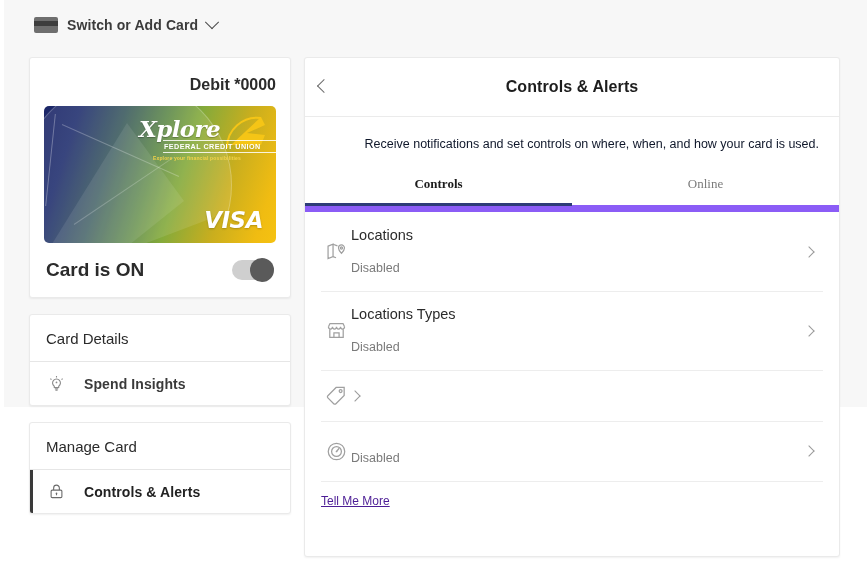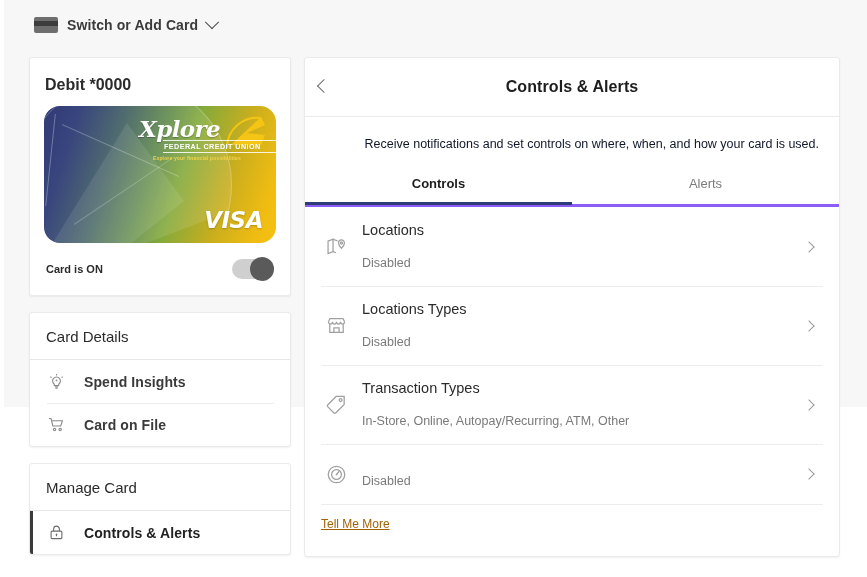--- a/index.html
+++ b/index.html
@@ -80,27 +80,28 @@
     margin-bottom: 16px;
     overflow: hidden;
   }
 
   .card-panel { padding: 14px 14px 16px 14px; }
   .card-title {
     font-size: 16px;
     font-weight: bold;
     color: #2b2b2b;
     margin: 4px 0 12px 1px;
+    text-align: right;
   }
   
   .card-art {
     position: relative;
     width: 232px;
     height: 137px;
-    border-radius: 16px;
+    border-radius: 5px;
     overflow: hidden;
     background: linear-gradient(108deg,
         #1b2566 0%,
         #223070 13%,
         #3c5b5f 30%,
         #5f8a4a 46%,
         #84aa3b 58%,
         #c9ae1e 76%,
         #f0bc12 92%,
         #f5c211 100%);
@@ -205,21 +206,21 @@
     text-shadow: 0 1px 2px rgba(0,0,0,.22);
   }
   .card-state {
     display: flex;
     align-items: center;
     justify-content: space-between;
     margin-top: 16px;
     padding: 0 2px;
   }
   .card-state-label {
-    font-size: 11px;
+    font-size: 19px;
     font-weight: bold;
     color: #2b2b2b;
   }
   .toggle {
     width: 42px; height: 20px;
     border-radius: 11px;
     background: #cfcfcf;
     position: relative;
     cursor: pointer;
     flex: none;
@@ -307,42 +308,43 @@
   }
   .r-desc {
     font-size: 12.5px;
     color: #0f172a;
     text-align: right;
     padding: 20px 20px 0 20px;
   }
   .tabs {
     display: flex;
     margin-top: 18px;
-    border-bottom: 3px solid #8b5cf6;
+    border-bottom: 7px solid #8b5cf6;
+    font-family: Liberation Serif, serif;
   }
   .tab {
     flex: 1 1 50%;
     text-align: center;
     font-size: 13px;
     color: #7b7b7b;
     padding: 7px 0 11px 0;
     cursor: pointer;
     border-bottom: 3px solid transparent;
     margin-bottom: -1px;
   }
   .tab.active {
     color: #1d1d1d;
     font-weight: bold;
     border-bottom-color: #2d3c78;
   }
   .ctrl-list { padding: 0 16px; }
   .ctrl-row {
     display: flex;
     align-items: center;
-    gap: 14px;
+    gap: 3px;
     padding: 14px 0 14px 4px;
     position: relative;
     cursor: pointer;
   }
   .ctrl-row + .ctrl-row::before {
     content: "";
     position: absolute;
     left: 0; right: 0; top: 0;
     height: 1px;
     background: #ededed;
@@ -369,21 +371,21 @@
     margin-right: 10px;
   }
   .list-divider {
     height: 1px;
     background: #ededed;
     margin: 0 16px;
   }
   .tell-more {
     display: inline-block;
     font-size: 12px;
-    color: #a16207;
+    color: #4c1d95;
     text-decoration: underline;
     margin: 12px 0 0 16px;
     cursor: pointer;
   }
 </style>
 </head>
 <body>
 
 <div class="app">
 
@@ -434,28 +436,20 @@
       <div class="sect-row">
         <svg class="ico" viewBox="0 0 24 24" fill="none" stroke="#8a8a8a" stroke-width="1.4">
           <path d="M9.2 15.4a5 5 0 1 1 5.6 0v1.6H9.2z"></path>
           <path d="M9.8 18.6h4.4M10.6 20.4h2.8"></path>
           <path d="M12 4.4V2.6M5.6 7.1 4.3 5.8M18.4 7.1l1.3-1.3"></path>
           <circle cx="12" cy="10.6" r="1.1" fill="#8a8a8a" stroke="none"></circle>
         </svg>
         <span class="lbl">Spend Insights</span>
       </div>
 
-      <div class="sect-row">
-        <svg class="ico" viewBox="0 0 24 24" fill="none" stroke="#8a8a8a" stroke-width="1.4">
-          <path d="M2.5 4.5h2.6l2.3 9.4h9.9l2.2-6.6H6.4"></path>
-          <circle cx="9.6" cy="18.4" r="1.5"></circle>
-          <circle cx="16.6" cy="18.4" r="1.5"></circle>
-        </svg>
-        <span class="lbl">Card on File</span>
-      </div>
     </div>
 
     <div class="panel">
       <div class="sect-head">Manage Card</div>
 
       <div class="sect-row active">
         <svg class="ico" viewBox="0 0 24 24" fill="none" stroke="#6b6b6b" stroke-width="1.4">
           <rect x="5.2" y="10.2" width="13.6" height="9.6" rx="1.4"></rect>
           <path d="M8.4 10.2V7.6a3.6 3.6 0 0 1 7.2 0v2.6"></path>
           <circle cx="12" cy="14.3" r="1.1" fill="#6b6b6b" stroke="none"></circle>
@@ -471,21 +465,21 @@
 
     <div class="r-head">
       <span class="back-chev"></span>
       <span class="r-title">Controls &amp; Alerts</span>
     </div>
 
     <div class="r-desc">Receive notifications and set controls on where, when, and how your card is used.</div>
 
     <div class="tabs">
       <div class="tab active">Controls</div>
-      <div class="tab">Alerts</div>
+      <div class="tab">Online</div>
     </div>
 
     <div class="ctrl-list">
 
       <div class="ctrl-row">
         <svg class="ctrl-ico" viewBox="0 0 24 24" fill="none" stroke="#a0a0a0" stroke-width="1.3">
           <path d="M3.2 6.4 8.4 4.4v12.9L3.2 19.3z"></path>
           <path d="M8.4 4.4 13 6.2"></path>
           <path d="M8.4 17.3l3.1 1.2"></path>
           <path d="M17.2 5.2a3.1 3.1 0 0 1 3.1 3.1c0 2.3-3.1 5.6-3.1 5.6s-3.1-3.3-3.1-5.6a3.1 3.1 0 0 1 3.1-3.1z"></path>
@@ -510,24 +504,20 @@
           <span class="ctrl-sub" style="display:block">Disabled</span>
         </span>
         <span class="row-chev"></span>
       </div>
 
       <div class="ctrl-row">
         <svg class="ctrl-ico" viewBox="0 0 24 24" fill="none" stroke="#a0a0a0" stroke-width="1.3">
           <path d="M11.6 3.6H20v8.4l-8.6 8.6a1.6 1.6 0 0 1-2.3 0l-6.1-6.1a1.6 1.6 0 0 1 0-2.3z"></path>
           <circle cx="16.3" cy="7.4" r="1.5"></circle>
         </svg>
-        <span class="ctrl-txt">
-          <span class="ctrl-title" style="display:block">Transaction Types</span>
-          <span class="ctrl-sub" style="display:block">In-Store, Online, Autopay/Recurring, ATM, Other</span>
-        </span>
         <span class="row-chev"></span>
       </div>
 
       <div class="ctrl-row">
         <svg class="ctrl-ico" viewBox="0 0 24 24" fill="none" stroke="#a0a0a0" stroke-width="1.3">
           <circle cx="12" cy="12" r="8.6"></circle>
           <circle cx="12" cy="12" r="5.1"></circle>
           <path d="M12 12 14.8 8.6"></path>
           <circle cx="12" cy="12" r=".9" fill="#a0a0a0" stroke="none"></circle>
         </svg>

